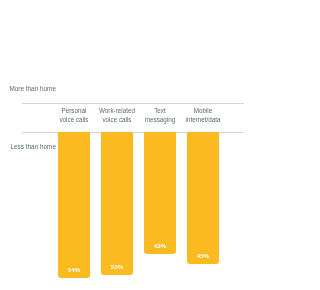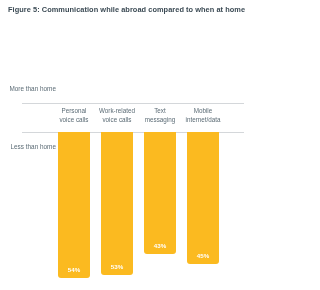--- a/index.html
+++ b/index.html
@@ -115,21 +115,20 @@
   #cat-0 { left: 50px; }
   #cat-1 { left: 93px; }
   #cat-2 { left: 136px; }
   #cat-3 { left: 179px; }
 </style>
 </head>
 <body>
 
 <div id="figure-root">
 
-  <div id="chart-title">Figure 5: Communication while abroad compared to when at home</div>
 
   <div id="plot-area">
 
     <div class="axis-rule" id="axis-rule-top"></div>
     <div class="axis-rule" id="axis-rule-bottom"></div>
 
     <div class="row-label" id="row-label-more">
       <div>More than home</div>
     </div>
     <div class="row-label" id="row-label-less">

